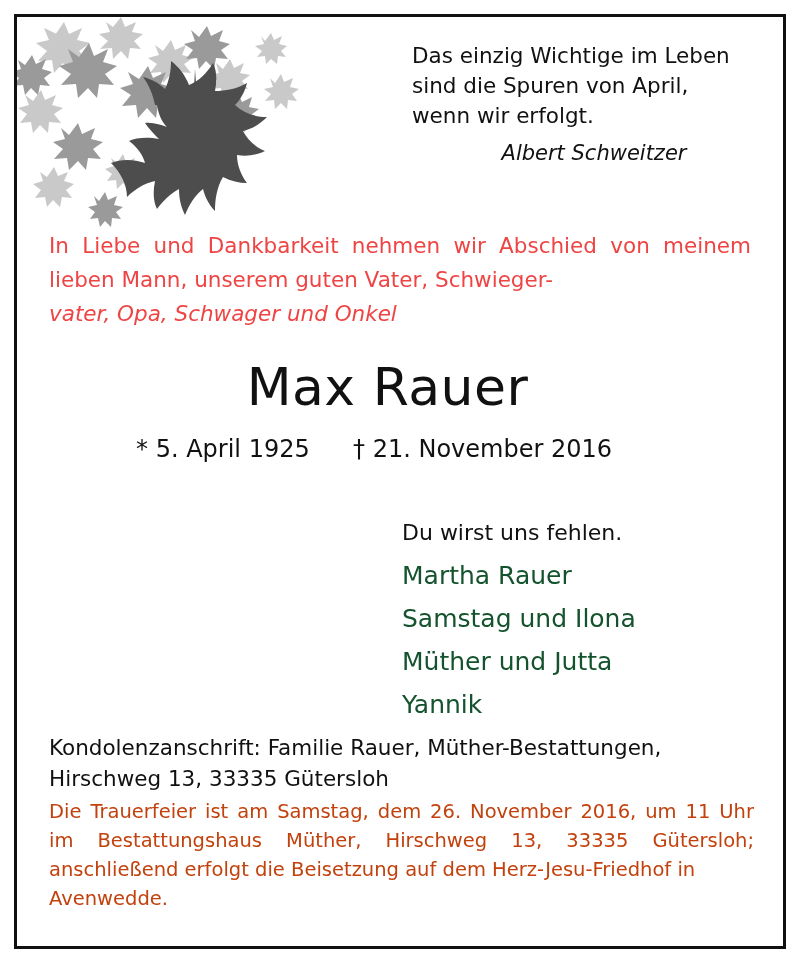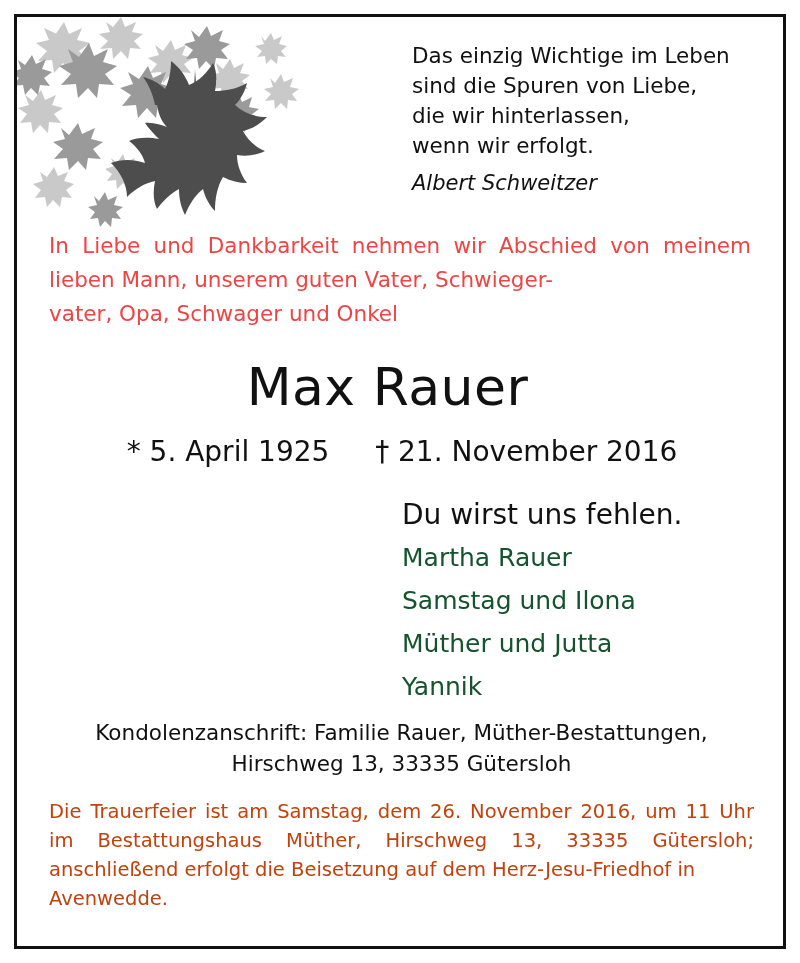--- a/index.html
+++ b/index.html
@@ -59,95 +59,95 @@
   .quote-line {
     font-size: 21.5px;
     line-height: 30px;
     color: #111;
     white-space: nowrap;
   }
   .quote-author {
     margin-top: 10px;
     font-style: italic;
     font-size: 21px;
-    text-align: left;
+    text-align: center;
     padding-right: 6px;
     color: #111;
   }
 
   
   .intro {
     position: absolute;
     left: 32px;
     top: 212px;
     width: 702px;
     font-size: 21.5px;
     line-height: 34px;
     text-align: justify;
     text-justify: inter-word;
     color: #ef4444;
   }
   .intro .lastline {
     display: block;
+    font-style: italic;
   }
 
   
   .name {
     position: absolute;
     left: 0;
     top: 340px;
     width: 741px;
     text-align: center;
     font-size: 52px;
     letter-spacing: 0.5px;
     color: #111;
   }
   .dates {
     position: absolute;
     left: 0;
     top: 418px;
     width: 714px;
     text-align: center;
-    font-size: 28px;
-    color: #111;
-    margin-left: 28px;
+    font-size: 24px;
+    color: #111;
   }
   .dates .sep {
     display: inline-block;
     width: 28px;
   }
 
   
   .mourners {
     position: absolute;
     left: 385px;
     top: 477px;
     width: 370px;
   }
   .mourners .lead {
-    font-size: 28px;
+    font-size: 22px;
     line-height: 42px;
     color: #111;
+    margin-top: 18px;
   }
   .mourners .person {
     font-size: 25px;
     line-height: 43px;
     color: #14532d;
   }
 
   
   .condolence {
     position: absolute;
     left: 32px;
-    top: 700px;
+    top: 715px;
     width: 705px;
     font-size: 21.5px;
     line-height: 31px;
     color: #111;
-    text-align: center;
   }
 
   
   .ceremony {
     position: absolute;
     left: 32px;
     top: 780px;
     width: 705px;
     font-size: 19.5px;
     line-height: 29px;
@@ -189,22 +189,21 @@
         <path d="M82 184 l6 -9 l3 8 l9 -4 l-3 9 l9 2 l-7 5 l5 7 l-9 -1 l-1 9 l-6 -6 l-5 6 l-2 -9 l-8 1 l5 -7 l-7 -5 l9 -2 l-3 -9 z"></path>
       </g>
       <g fill="#4d4d4d">
         <path d="M140 88 c2 12 6 18 10 22 c-6 -2 -14 -5 -22 -4 c4 6 10 12 14 16 c-10 -2 -22 -2 -30 2 c8 6 14 14 16 22 c-12 -4 -24 -4 -34 0 c10 10 16 22 16 34 c8 -8 18 -14 28 -16 c-2 10 -2 20 2 28 c6 -8 14 -16 22 -20 c0 10 2 18 6 26 c4 -10 10 -20 18 -26 c2 8 6 16 12 22 c0 -12 2 -24 8 -34 c8 4 16 6 24 6 c-6 -8 -10 -18 -10 -28 c10 2 20 0 28 -4 c-10 -4 -18 -12 -22 -20 c10 -2 18 -8 24 -14 c-12 0 -24 -4 -32 -12 c6 -6 10 -14 12 -22 c-10 6 -22 8 -32 8 c2 -10 2 -20 -2 -28 c-6 10 -14 18 -24 22 c-4 -10 -10 -18 -18 -24 c0 10 -2 20 -6 28 c-6 -6 -14 -10 -22 -12 c6 8 10 18 12 28 z"></path>
         <path d="M175 112 l3 -60 l4 60 z"></path>
       </g>
     </svg>
 
     <div class="quote-block">
       <div class="quote-line">Das einzig Wichtige im Leben</div>
-      <div class="quote-line">sind die Spuren von Liebe,</div>
-      <div class="quote-line">die wir hinterlassen,</div>
+      <div class="quote-line">sind die Spuren von April,</div>
       <div class="quote-line">wenn wir erfolgt.</div>
       <div class="quote-author">Albert Schweitzer</div>
     </div>
 
     <div class="intro">
       <span>In Liebe und Dankbarkeit nehmen wir Abschied von meinem lieben Mann, unserem guten Vater, Schwieger-</span>
       <span class="lastline">vater, Opa, Schwager und Onkel</span>
     </div>
 
     <div class="name">Max Rauer</div>

